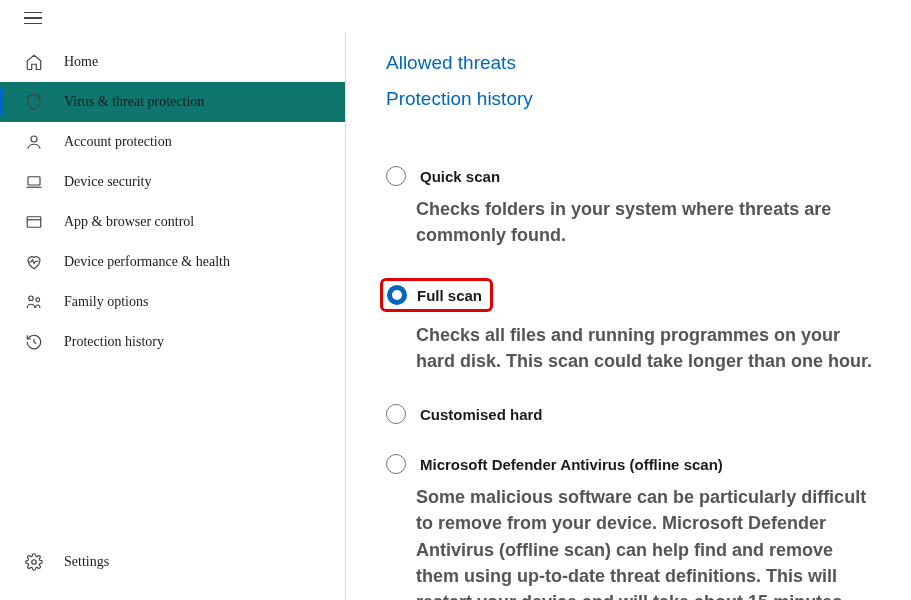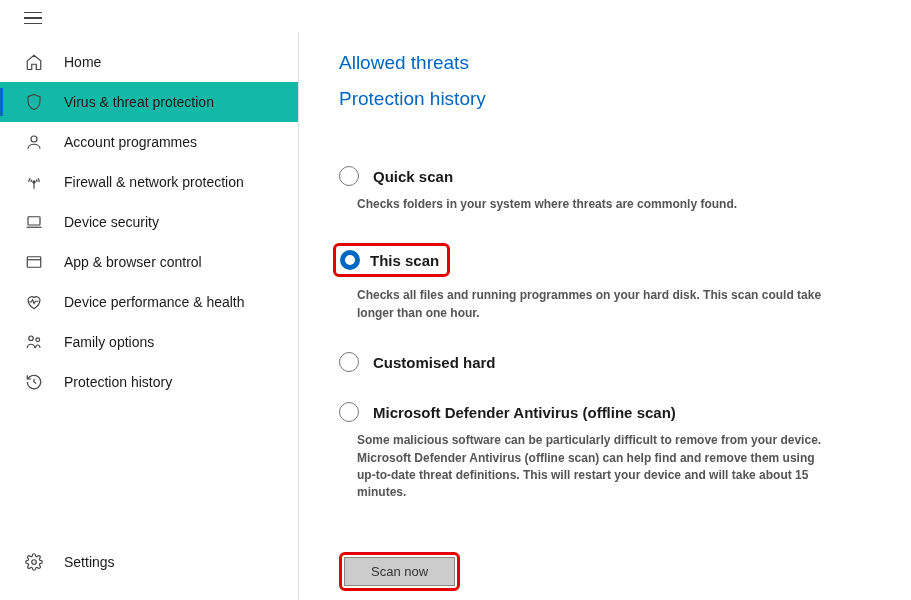--- a/index.html
+++ b/index.html
@@ -17,37 +17,38 @@
     .top-area { padding: 4px 24px 0; }
     .hamburger {
       width: 28px; height: 28px;
       display: flex; flex-direction: column; justify-content: center; gap: 4px;
       cursor: pointer;
       margin-bottom: 0px;
     }
     .hamburger span { display:block; height: 1.5px; background:#444; width:18px; }
     .layout { display: flex; flex: 1; min-height: 0; }
     .sidebar {
-      width: 299px;
+      width: 346px;
       padding-top: 10px;
       display: flex; flex-direction: column;
       border-right: 1px solid #ddd;
       position: relative;
+      font-family: Liberation Serif, serif;
     }
     .nav { flex: 1; }
     .nav-item {
       display: flex; align-items: center;
       height: 40px;
       padding-left: 24px;
       gap: 20px;
       cursor: pointer;
       position: relative;
       color: #1a1a1a;
     }
-    .nav-item.selected { background:#14b8a6; }
+    .nav-item.selected { background:#0f766e; }
     .nav-item.selected::before {
       content:""; position:absolute; left:0; top:6px; bottom:6px; width:3px;
       background:#0067c0;
     }
     .nav-icon { width:20px; display:flex; justify-content:center; color:#444; }
     .nav-label { font-size:14px; }
     .bottom-nav { padding-bottom: 18px; }
     .main {
       flex:1; padding: 20px 30px 20px 40px;
       overflow-y: auto;
@@ -62,21 +63,21 @@
     .radio {
       width:20px; height:20px; border:1.5px solid #777; border-radius:50%;
       flex-shrink:0; position:relative; background:#fff;
     }
     .radio.checked { border:5px solid #0067c0; }
     .radio.checked::after {
       content:""; position:absolute; inset:1px; border-radius:50%; background:#fff;
     }
     .option-label { font-size:15px; color:#1a1a1a; }
     .option-desc {
-      margin-left: 18px; margin-top: 10px; font-size:12px; color:#555;
+      margin-left: 30px; margin-top: 10px; font-size:18px; color:#555;
       line-height: 1.45; max-width: 470px;
     }
     .highlight-red {
       border: 3px solid #e30000; border-radius: 6px;
       padding: 4px 8px 4px 4px; display:inline-flex; align-items:center; gap:10px;
       margin-left:-6px;
     }
     .scan-btn-wrapper {
       border: 3px solid #e30000; border-radius: 6px;
       display:inline-block; padding:2px;
@@ -122,33 +123,23 @@
         <span class="nav-label">Virus &amp; threat protection</span>
       </div>
 
       <div class="nav-item">
         <span class="nav-icon">
           <svg width="18" height="18" viewBox="0 0 24 24" fill="none" stroke="currentColor" stroke-width="1.6">
               <circle cx="12" cy="8" r="4"></circle>
               <path d="M4 21c0-4 4-6 8-6s8 2 8 6"></path>
             </svg>
         </span>
-        <span class="nav-label">Account programmes</span>
-      </div>
-
-      <div class="nav-item">
-        <span class="nav-icon">
-          <svg width="18" height="18" viewBox="0 0 24 24" fill="none" stroke="currentColor" stroke-width="1.6">
-              <path d="M5 12a7 7 0 0 1 2-5M19 12a7 7 0 0 0-2-5M8 12a4 4 0 0 1 1-3M16 12a4 4 0 0 0-1-3"></path>
-              <circle cx="12" cy="12" r="1.5" fill="currentColor"></circle>
-              <path d="M12 13v8"></path>
-            </svg>
-        </span>
-        <span class="nav-label">Firewall &amp; network protection</span>
-      </div>
+        <span class="nav-label">Account protection</span>
+      </div>
+
 
       <div class="nav-item">
         <span class="nav-icon">
           <svg width="18" height="18" viewBox="0 0 24 24" fill="none" stroke="currentColor" stroke-width="1.6">
               <rect x="4" y="5" width="16" height="11" rx="1"></rect>
               <path d="M2 19h20"></path>
             </svg>
         </span>
         <span class="nav-label">Device security</span>
       </div>
@@ -221,21 +212,21 @@
           <span class="radio"></span>
           <span class="option-label">Quick scan</span>
         </div>
         <div class="option-desc">Checks folders in your system where threats are commonly found.</div>
       </div>
 
       <div class="option">
         <span class="highlight-red">
           <span class="option-row" style="gap:10px">
             <span class="radio checked"></span>
-            <span class="option-label">This scan</span>
+            <span class="option-label">Full scan</span>
           </span>
         </span>
         <div class="option-desc">Checks all files and running programmes on your hard disk. This scan could take longer than one hour.</div>
       </div>
 
       <div class="option">
         <div class="option-row">
           <span class="radio"></span>
           <span class="option-label">Customised hard</span>
         </div>

